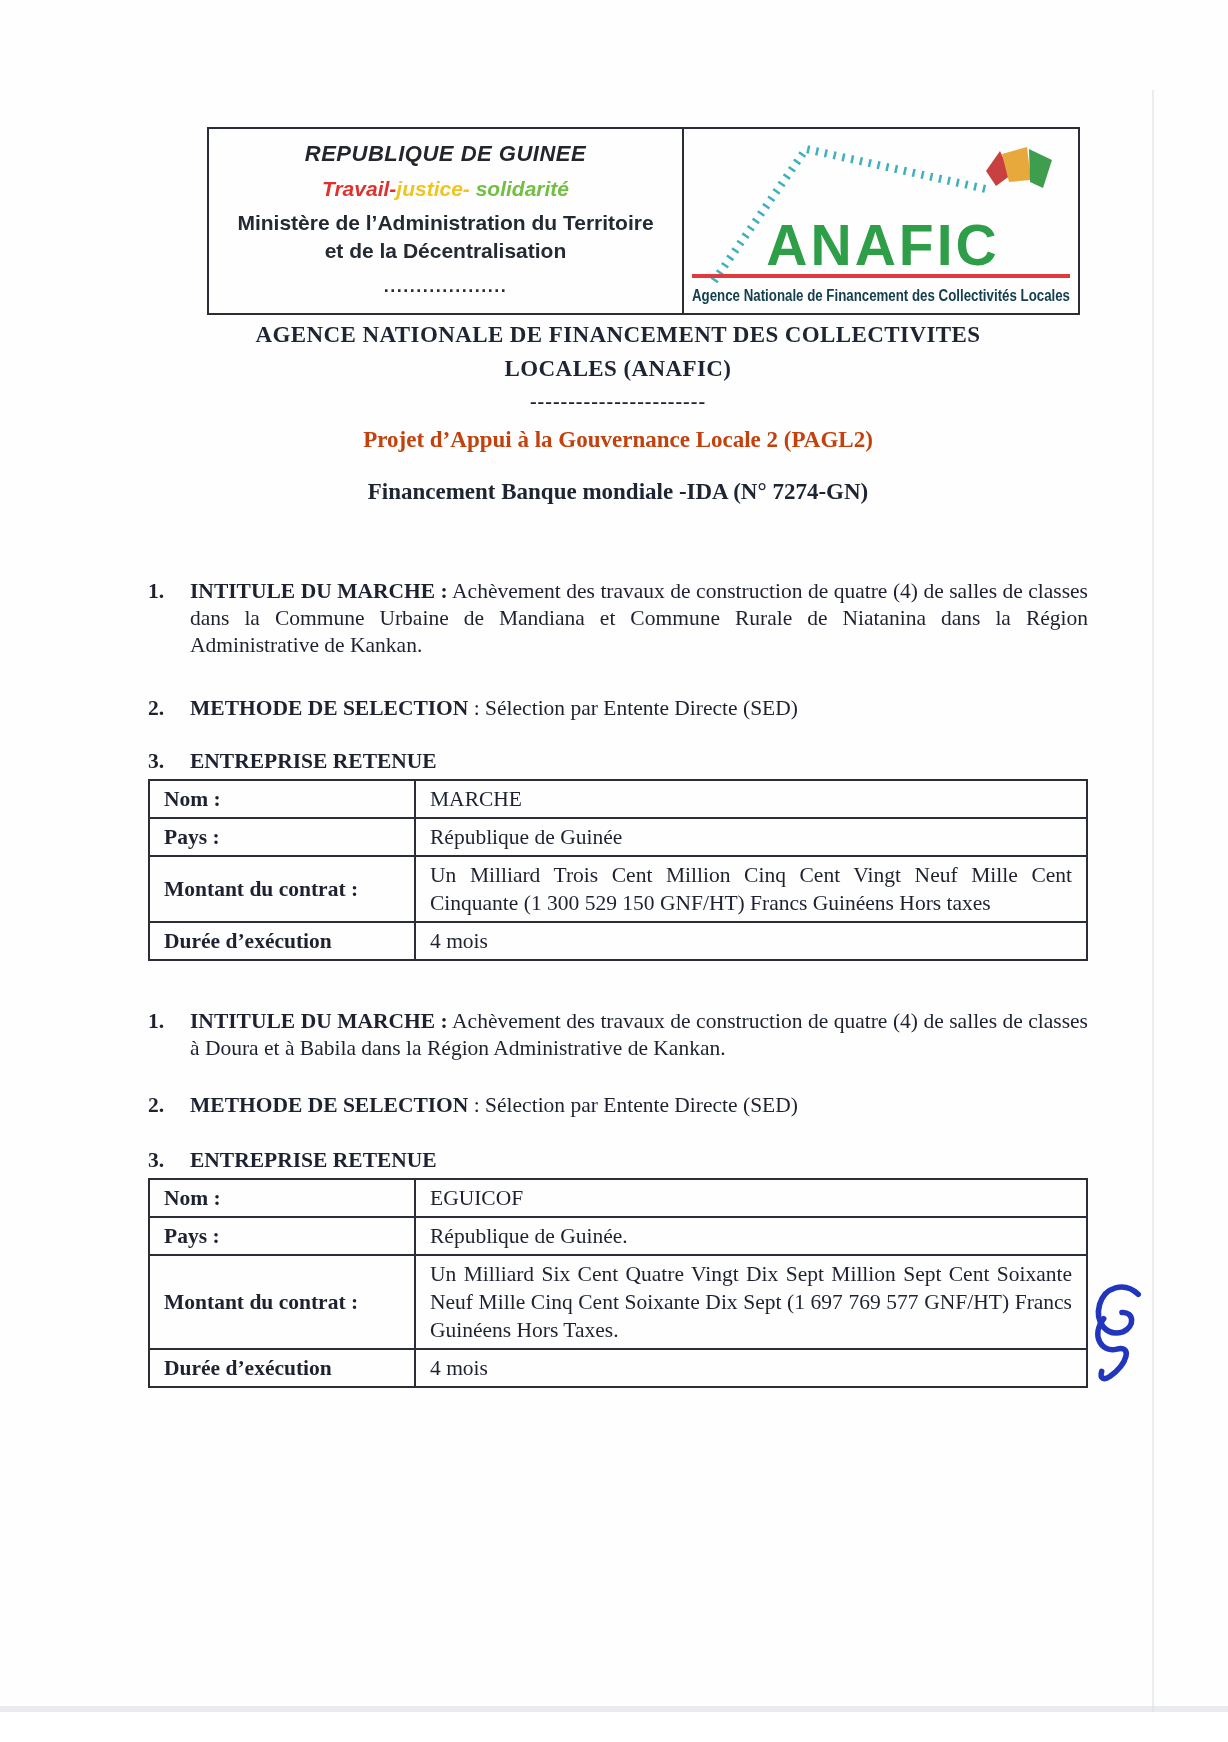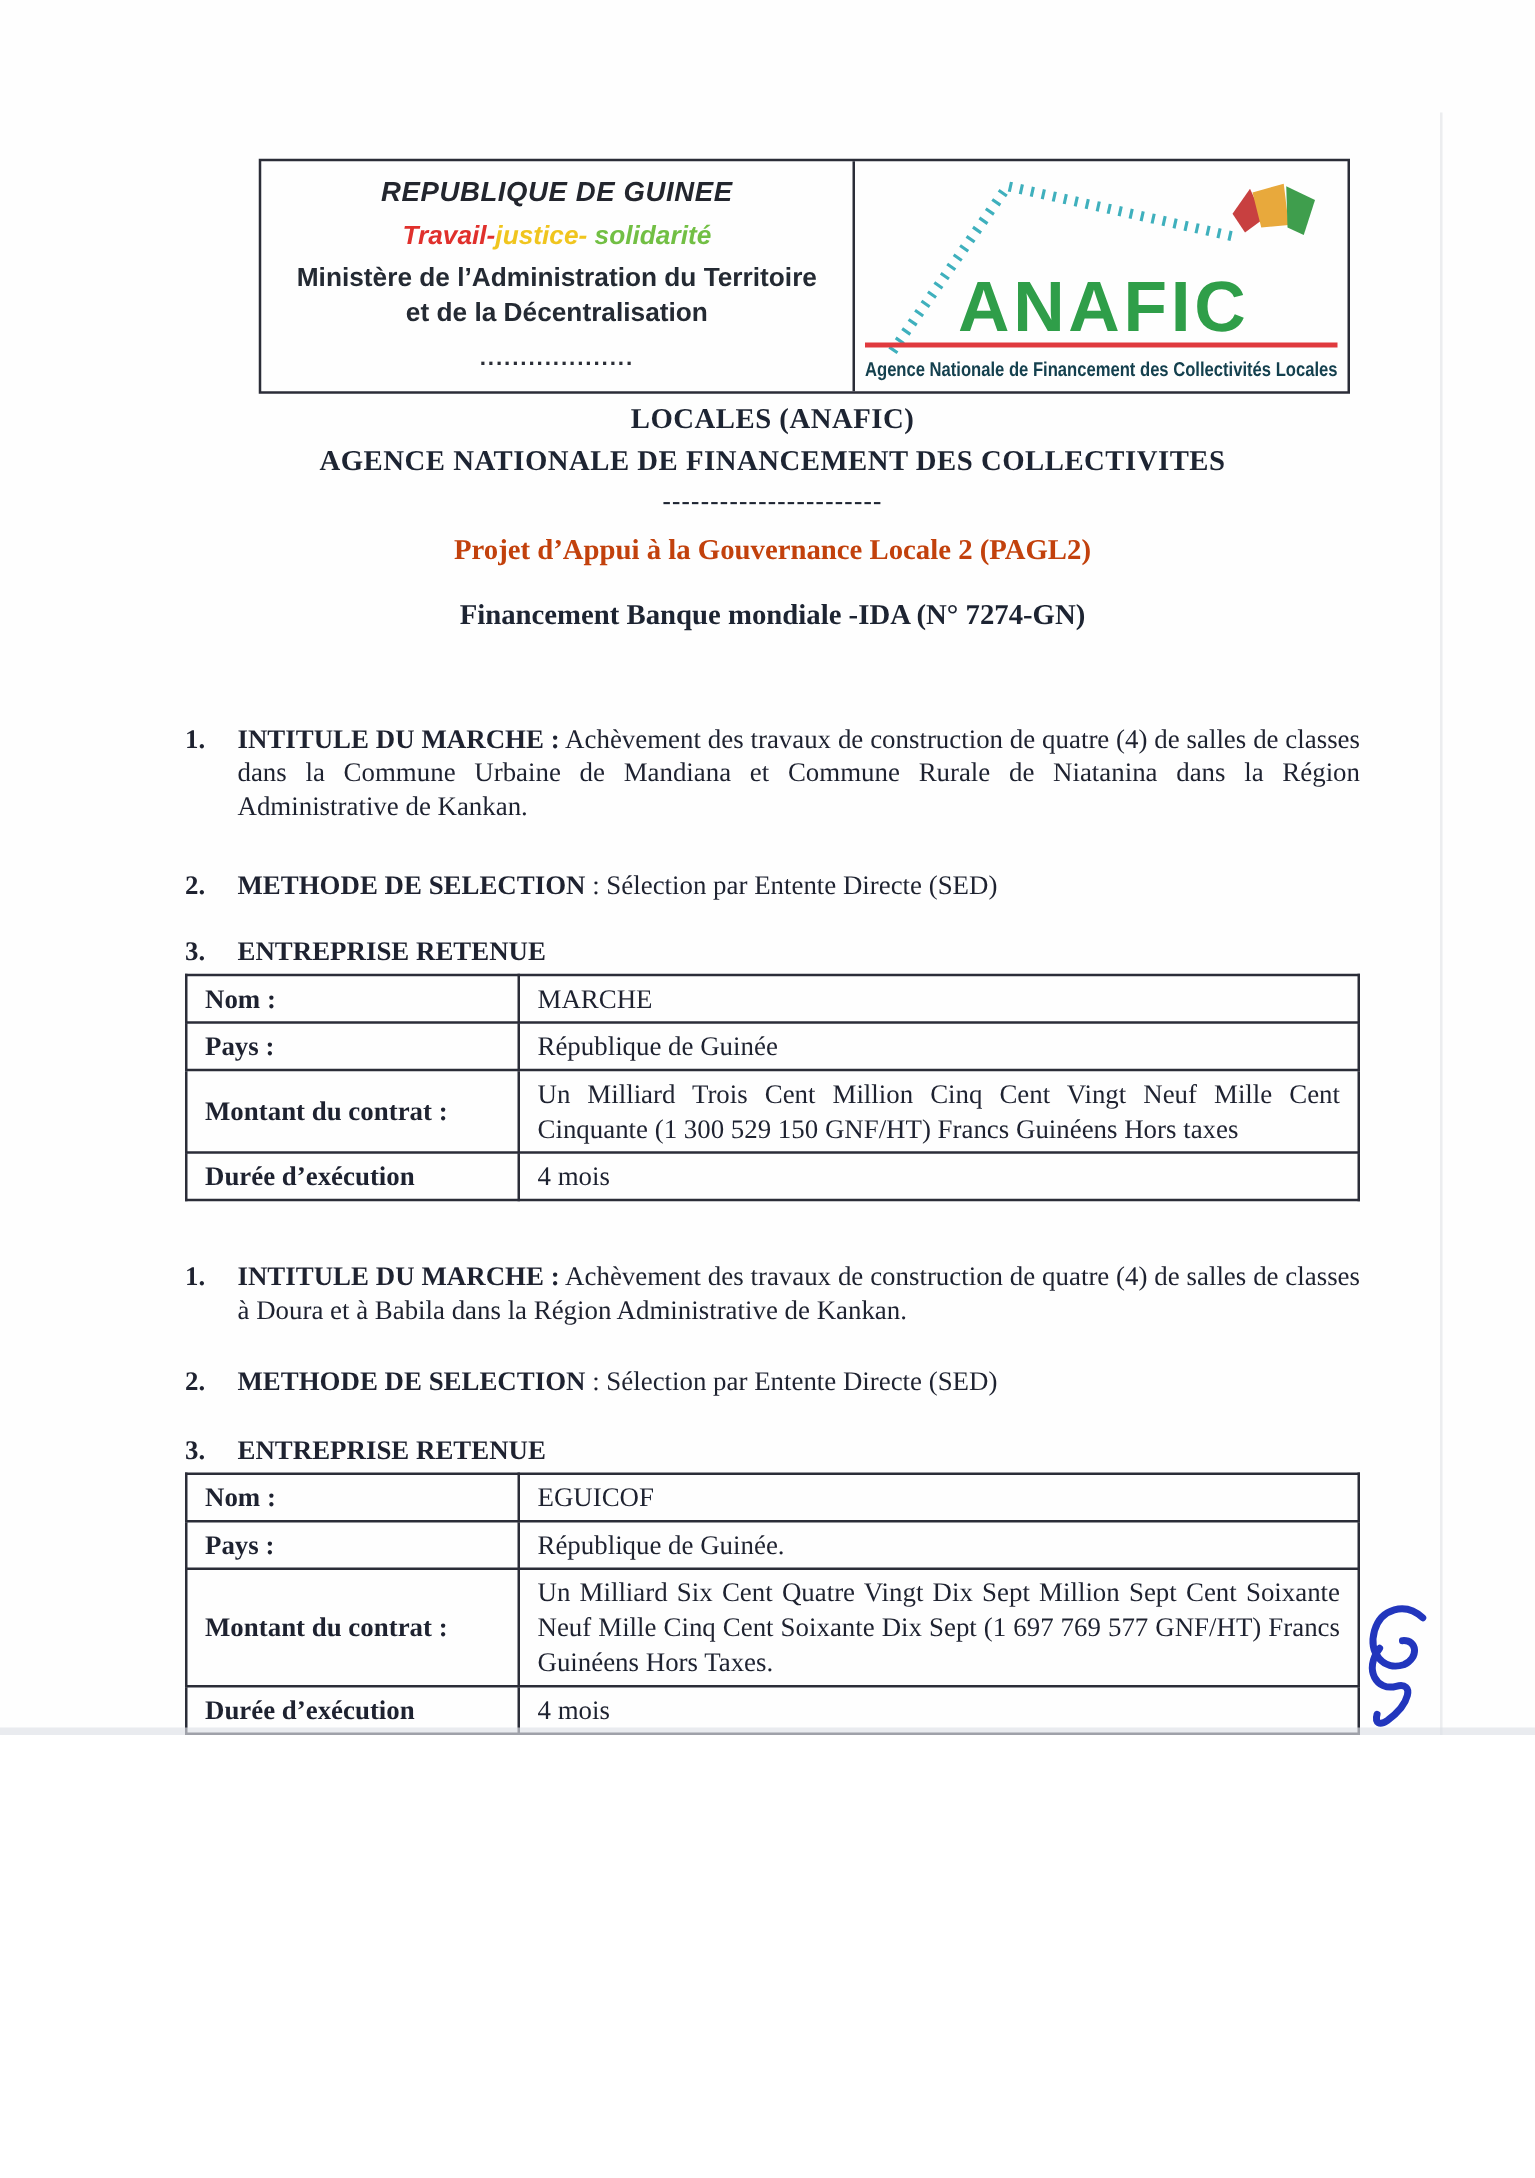--- a/index.html
+++ b/index.html
@@ -1,19 +1,19 @@
 <!DOCTYPE html>
 <html><head>
 <meta charset="utf-8">
 <style>
   * { margin:0; padding:0; box-sizing:border-box; }
   html,body { background:#ffffff; }
   .page {
     position:relative;
-    width:1228px; height:1388px;
+    width:1228px; height:1712px;
     margin:0 auto;
     background:#fefefe;
     font-family:"Liberation Serif", serif;
     color:#1e2230;
     overflow:hidden;
   }
   
   .scan-edge-right { position:absolute; top:90px; bottom:0; left:1152px; width:2px; background:#dcdee2; opacity:.55; }
   .scan-bottom { position:absolute; left:0; right:0; bottom:0; height:6px; background:#dde1e6; opacity:.65; }
 
@@ -97,22 +97,22 @@
         </g>
         <text x="199" y="136" text-anchor="middle" font-family="Liberation Sans, sans-serif" font-weight="bold" font-size="57" letter-spacing="3" fill="#2f9e49">ANAFIC</text>
         <rect x="8" y="145" width="378" height="4" fill="#e03a3e"></rect>
         <text x="197" y="172" text-anchor="middle" font-family="Liberation Sans, sans-serif" font-weight="bold" font-size="16" textLength="378" lengthAdjust="spacingAndGlyphs" fill="#14404e">Agence Nationale de Financement des Collectivités Locales</text>
       </svg>
     </div>
   </div>
 
   <div class="title-block">
     <div class="org-title">
+      <div>AGENCE NATIONALE DE FINANCEMENT DES COLLECTIVITES</div>
       <div>LOCALES (ANAFIC)</div>
-      <div>AGENCE NATIONALE DE FINANCEMENT DES COLLECTIVITES</div>
     </div>
     <div class="dash-sep">-----------------------</div>
     <div class="project-line">Projet d’Appui à la Gouvernance Locale 2 (PAGL2)</div>
     <div class="financing-line">Financement Banque mondiale -IDA (N° 7274-GN)</div>
   </div>
 
   <div class="lot lot1">
     <div class="item item-intitule">
       <span class="num">1.</span>
       <span class="body"><span class="lbl">INTITULE DU MARCHE :</span><span> Achèvement des travaux de construction de quatre (4) de salles de classes dans la Commune Urbaine de Mandiana et Commune Rurale de Niatanina dans la Région Administrative de Kankan.</span></span>

